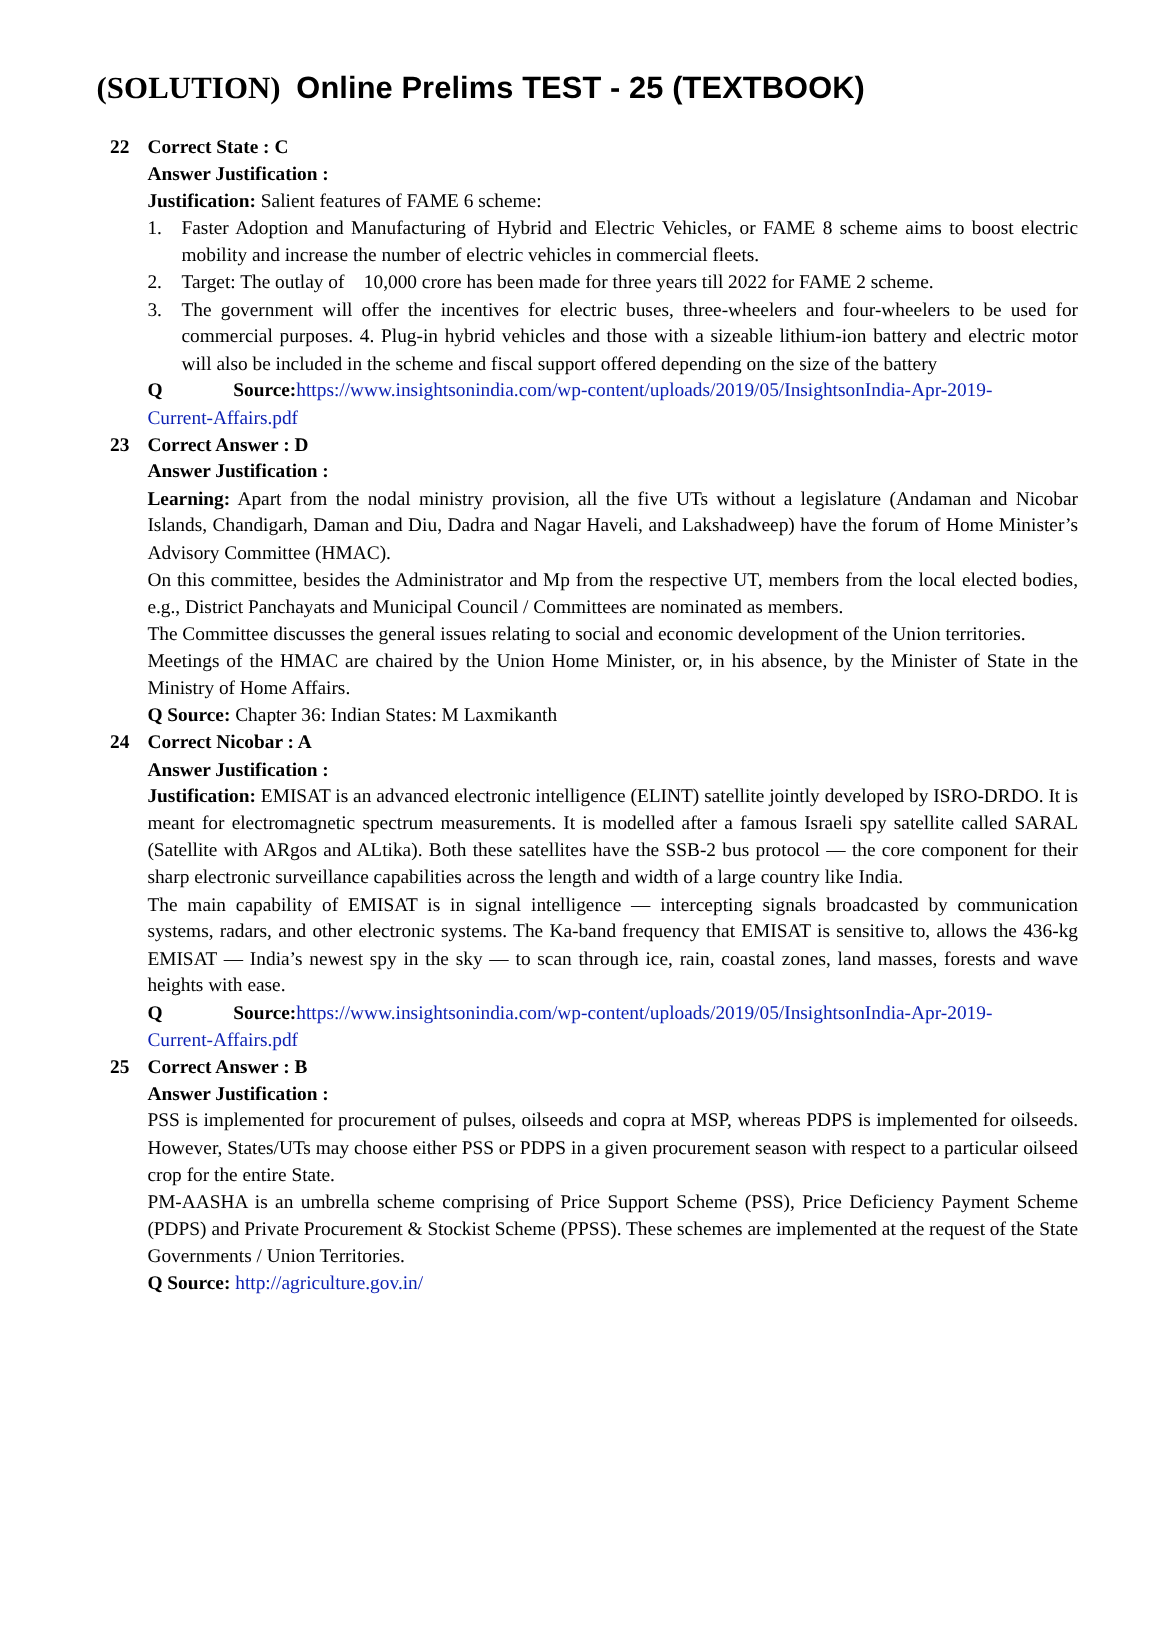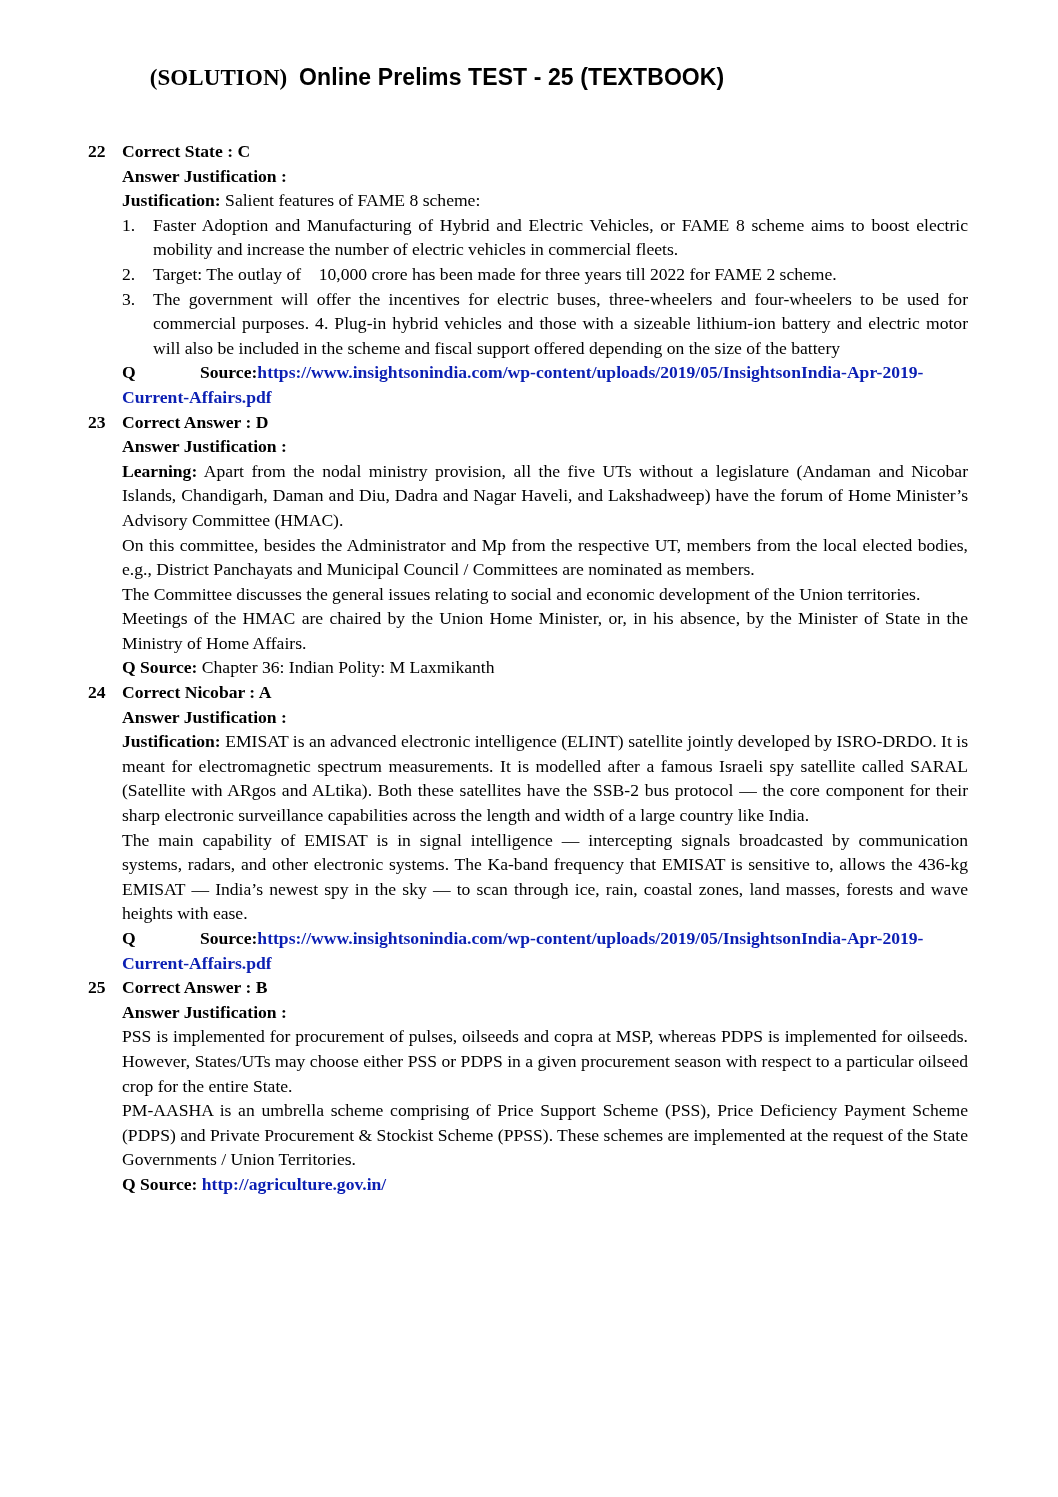--- a/index.html
+++ b/index.html
@@ -3,70 +3,70 @@
 <meta charset="utf-8">
 <style>
   html, body { margin: 0; padding: 0; background: #ffffff; }
   body {
     width: 1058px; height: 1497px; position: relative; overflow: hidden;
     font-family: "Liberation Serif", "DejaVu Serif", serif;
     color: #000; font-size: 17.6px;
   }
   .title {
     position: absolute; top: 64px; left: 0; width: 874px; text-align: center;
-    font-size: 23px; font-weight: bold; letter-spacing: 0.1px;
+    font-size: 28px; font-weight: bold; letter-spacing: 0.1px;
   }
   .title .paren { font-family: "Liberation Serif", serif; }
   .title .sans { font-family: "Liberation Sans", sans-serif; }
-  .content { position: absolute; top: 121px; left: 88px; width: 880px; line-height: 24.6px; margin-top: 18px; }
+  .content { position: absolute; top: 121px; left: 100px; width: 880px; line-height: 24.6px; }
   .q { position: relative; padding-left: 34px; }
   .qnum { position: absolute; left: 0; top: 0; font-weight: bold; }
   .b { font-weight: bold; }
   p { margin: 0; text-align: justify; }
   .list { margin: 0; padding: 0; list-style: none; }
   .list li { position: relative; padding-left: 31px; text-align: justify; }
   .list li .n { position: absolute; left: 0; top: 0; }
   .src { text-align: left; }
   .src .q-lbl { font-weight: bold; display: inline-block; width: 78px; }
-  a.link { color: #0b1fb3; text-decoration: none; font-weight: bold; }
+  a.link { color: #0b1fb3; text-decoration: none; }
   .src-wrap { margin-left: -34px; padding-left: 34px; }
 </style>
 </head>
 <body>
 
 <div class="title">
   <span class="paren">(SOLUTION)</span>&nbsp;
   <span class="sans">Online Prelims TEST - 25 (TEXTBOOK)</span>
 </div>
 
 <div class="content">
 
   <div class="q">
     <span class="qnum">22</span>
     <p class="b">Correct State : C</p>
     <p class="b">Answer Justification :</p>
-    <p><span class="b">Justification:</span><span> Salient features of FAME 8 scheme:</span></p>
+    <p><span class="b">Justification:</span><span> Salient features of FAME 6 scheme:</span></p>
     <ul class="list">
       <li><span class="n">1.</span><span>Faster Adoption and Manufacturing of Hybrid and Electric Vehicles, or FAME 8 scheme aims to boost electric mobility and increase the number of electric vehicles in commercial fleets.</span></li>
       <li><span class="n">2.</span><span style="white-space:pre-wrap">Target: The outlay of    10,000 crore has been made for three years till 2022 for FAME 2 scheme.</span></li>
       <li><span class="n">3.</span><span>The government will offer the incentives for electric buses, three-wheelers and four-wheelers to be used for commercial purposes. 4. Plug-in hybrid vehicles and those with a sizeable lithium-ion battery and electric motor will also be included in the scheme and fiscal support offered depending on the size of the battery</span></li>
     </ul>
     <p class="src"><span class="q-lbl">Q</span><span class="b">Source:</span><a class="link">https://www.insightsonindia.com/wp-content/uploads/2019/05/InsightsonIndia-Apr-2019-</a></p>
     <p class="src-wrap"><a class="link">Current-Affairs.pdf</a></p>
   </div>
 
   <div class="q">
     <span class="qnum">23</span>
     <p class="b">Correct Answer : D</p>
     <p class="b">Answer Justification :</p>
     <p class="src-wrap" style="text-align:justify"><span class="b">Learning:</span><span> Apart from the nodal ministry provision, all the five UTs without a legislature (Andaman and Nicobar Islands, Chandigarh, Daman and Diu, Dadra and Nagar Haveli, and Lakshadweep) have the forum of Home Minister’s Advisory Committee (HMAC).</span></p>
     <p class="src-wrap">On this committee, besides the Administrator and Mp from the respective UT, members from the local elected bodies, e.g., District Panchayats and Municipal Council / Committees are nominated as members.</p>
     <p class="src-wrap">The Committee discusses the general issues relating to social and economic development of the Union territories.</p>
     <p class="src-wrap">Meetings of the HMAC are chaired by the Union Home Minister, or, in his absence, by the Minister of State in the Ministry of Home Affairs.</p>
-    <p><span class="b">Q Source:</span><span> Chapter 36: Indian Polity: M Laxmikanth</span></p>
+    <p><span class="b">Q Source:</span><span> Chapter 36: Indian States: M Laxmikanth</span></p>
   </div>
 
   <div class="q">
     <span class="qnum">24</span>
     <p class="b">Correct Nicobar : A</p>
     <p class="b">Answer Justification :</p>
     <p class="src-wrap" style="text-align:justify"><span class="b">Justification:</span><span> EMISAT is an advanced electronic intelligence (ELINT) satellite jointly developed by ISRO-DRDO. It is meant for electromagnetic spectrum measurements. It is modelled after a famous Israeli spy satellite called SARAL (Satellite with ARgos and ALtika). Both these satellites have the SSB-2 bus protocol — the core component for their sharp electronic surveillance capabilities across the length and width of a large country like India.</span></p>
     <p class="src-wrap">The main capability of EMISAT is in signal intelligence — intercepting signals broadcasted by communication systems, radars, and other electronic systems. The Ka-band frequency that EMISAT is sensitive to, allows the 436-kg EMISAT — India’s newest spy in the sky — to scan through ice, rain, coastal zones, land masses, forests and wave heights with ease.</p>
     <p class="src"><span class="q-lbl">Q</span><span class="b">Source:</span><a class="link">https://www.insightsonindia.com/wp-content/uploads/2019/05/InsightsonIndia-Apr-2019-</a></p>
     <p class="src-wrap"><a class="link">Current-Affairs.pdf</a></p>

